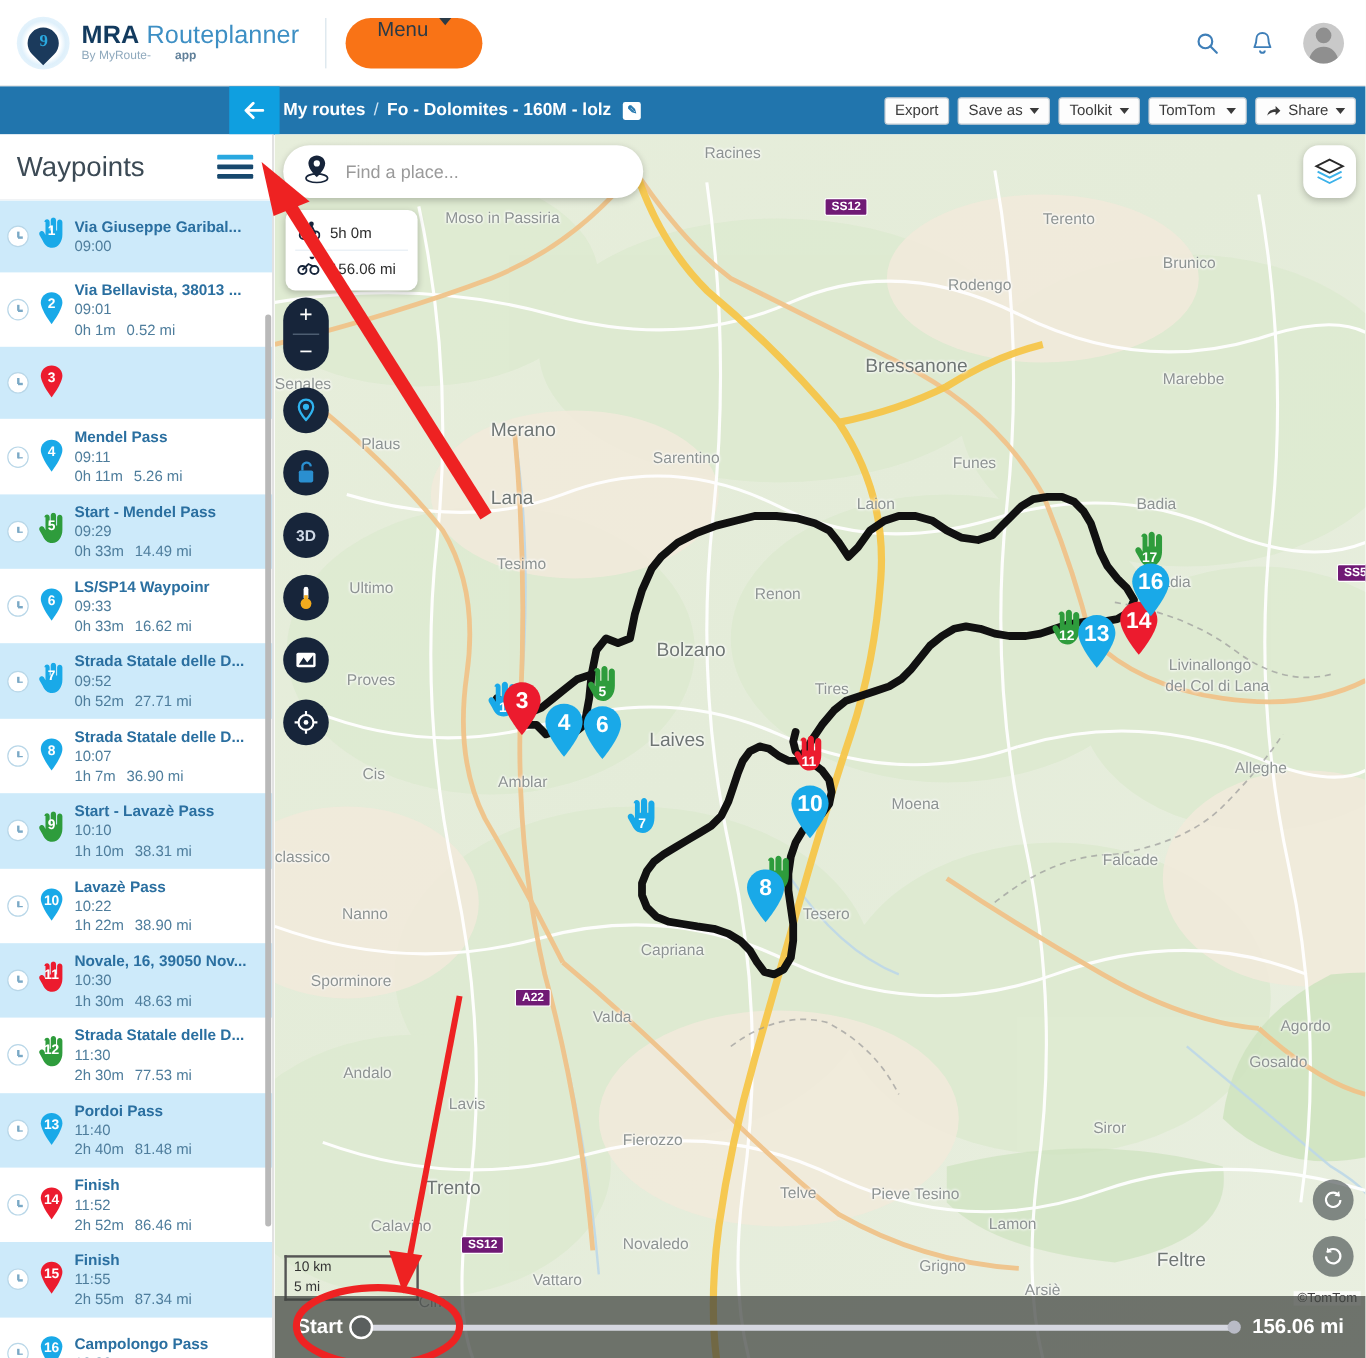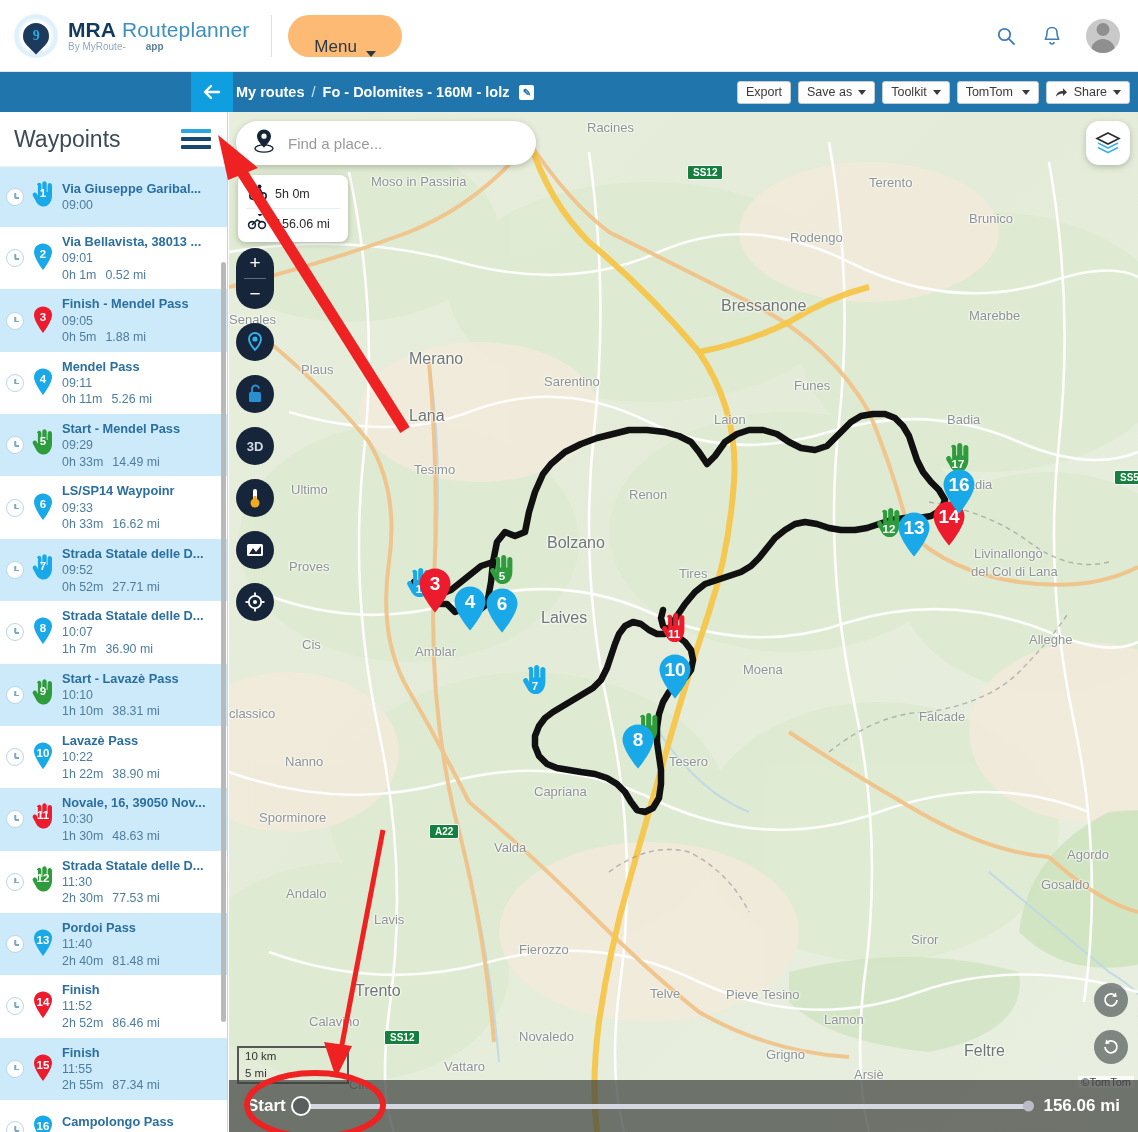--- a/index.html
+++ b/index.html
@@ -35,23 +35,23 @@
     font-family: "Liberation Serif", serif;
   }
   .logo-text { margin-left: 10px; line-height: 1.05; }
   .logo-text .l1 { font-size: 21px; color: #1f4e79; font-weight: 400; letter-spacing: .1px; }
   .logo-text .l1 b { font-weight: 700; color: #123a5e; }
   .logo-text .l1 .rp { color: #3d8fc4; }
   .logo-text .l2 { font-size: 10px; color: #8fa9bd; margin-top: 1px; }
   .logo-text .l2 b { color: #5f7f99; margin-left: 20px; }
   .hdr-divider { width: 1px; height: 42px; background: #d8e4ec; margin: 0 16px 0 22px; }
   .menu-btn {
-    background: #fdba74; border: none; border-radius: 22px;
+    background: #f97316; border: none; border-radius: 22px;
     height: 42px; padding: 0 26px; font-size: 17px; color: #2b3a46;
-    display: flex; align-items: flex-end; gap: 9px; cursor: pointer;
+    display: flex; align-items: flex-start; gap: 9px; cursor: pointer;
     font-family: "Liberation Sans", sans-serif;
   }
   .caret-d { width: 0; height: 0; border-left: 5px solid transparent; border-right: 5px solid transparent; border-top: 6px solid #2b3a46; }
   .hdr-right { margin-left: auto; display: flex; align-items: center; gap: 22px; margin-right: 18px; }
   .hdr-icon { width: 24px; height: 24px; display: flex; align-items: center; justify-content: center; cursor: pointer; }
   .avatar {
     width: 34px; height: 34px; border-radius: 50%; background: #c9c9c9; overflow: hidden;
     position: relative;
   }
   .avatar::before { content:""; position:absolute; left:50%; top:4px; transform:translateX(-50%); width:13px; height:13px; border-radius:50%; background:#8f8f8f; }
@@ -144,21 +144,21 @@
   }
   .map-canvas { position: absolute; inset: 0; }
 
   .map-lbl {
     position: absolute; color: #8d9392; font-size: 13px; white-space: nowrap;
     text-shadow: 0 0 3px #fff, 0 0 3px #fff, 0 0 2px #fff;
     font-family: "Liberation Sans", sans-serif;
   }
   .map-lbl.big { font-size: 16px; color: #6f7674; }
   .shield {
-    position: absolute; background: #15803d; color: #fff; font-size: 10px; font-weight: 700;
+    position: absolute; background: #701a75; color: #fff; font-size: 10px; font-weight: 700;
     padding: 1px 5px; border-radius: 2px; border: 1px solid #fff;
   }
 
   
   .search-box {
     position: absolute; left: 7px; top: 9px; width: 300px; height: 44px;
     background: #fff; border-radius: 22px; box-shadow: 0 2px 6px rgba(0,0,0,.22);
     display: flex; align-items: center; padding: 0 16px; gap: 12px; z-index: 30;
   }
   .search-box input {
@@ -349,25 +349,20 @@
             <div class="wp-name">Via Bellavista, 38013 ...</div>
             <div class="wp-time">09:01</div>
             <div class="wp-stats"><span>0h 1m</span><span>0.52 mi</span></div>
           </div>
         </div>
         <div class="wp-row alt">
           <div class="wp-clock"></div>
           <div class="mk"><svg width="26" height="30" viewBox="0 0 26 30">
               <path d="M13 1.5c-5 0-9 3.8-9 8.6 0 6.3 9 18 9 18s9-11.7 9-18c0-4.8-4-8.6-9-8.6z" fill="#ec1b2e"></path>
             </svg><span class="num">3</span></div>
-          <div class="wp-txt">
-            <div class="wp-name">Finish - Mendel Pass</div>
-            <div class="wp-time">09:05</div>
-            <div class="wp-stats"><span>0h 5m</span><span>1.88 mi</span></div>
-          </div>
         </div>
         <div class="wp-row">
           <div class="wp-clock"></div>
           <div class="mk"><svg width="26" height="30" viewBox="0 0 26 30">
               <path d="M13 1.5c-5 0-9 3.8-9 8.6 0 6.3 9 18 9 18s9-11.7 9-18c0-4.8-4-8.6-9-8.6z" fill="#19a9e8"></path>
             </svg><span class="num">4</span></div>
           <div class="wp-txt">
             <div class="wp-name">Mendel Pass</div>
             <div class="wp-time">09:11</div>
             <div class="wp-stats"><span>0h 11m</span><span>5.26 mi</span></div>

